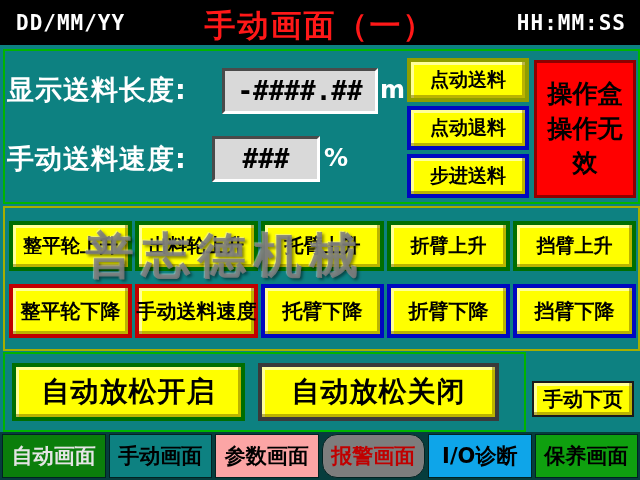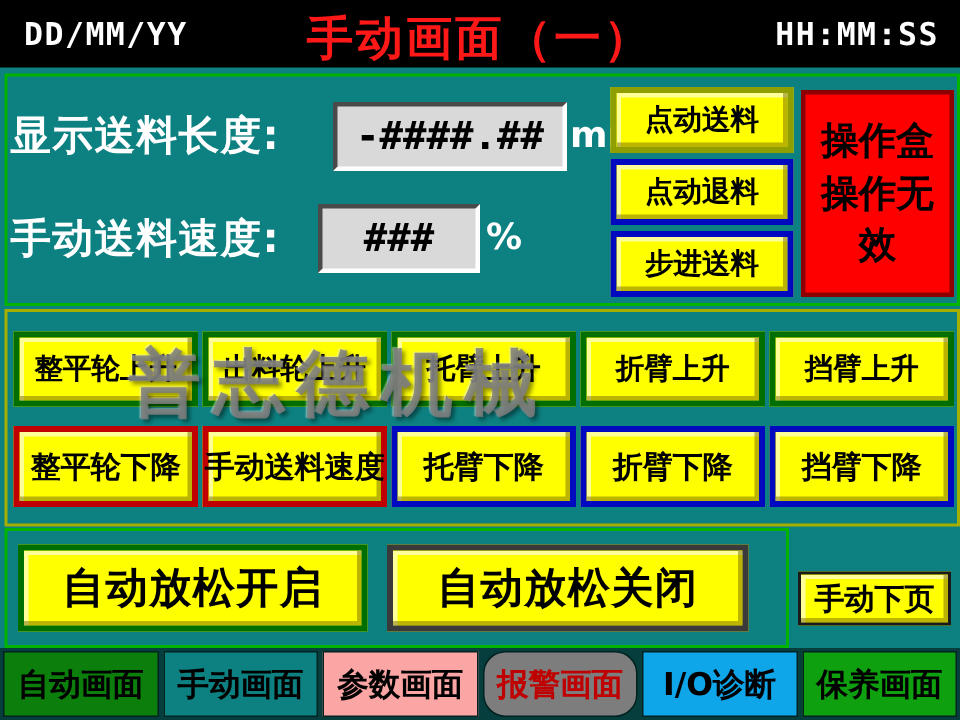--- a/index.html
+++ b/index.html
@@ -109,21 +109,21 @@
   <div class="btn bd-blue f20" style="left:387px;top:284px;width:115px;height:46px;">折臂下降</div>
   <div class="btn bd-blue f20" style="left:513px;top:284px;width:115px;height:46px;">挡臂下降</div>
 
   <div class="frame" style="left:3px;top:352px;width:519px;height:76px;"></div>
 
   <div class="btn bd-green f28" style="left:12px;top:363px;width:225px;height:50px;">自动放松开启</div>
   <div class="btn bd-dark f28" style="left:258px;top:363px;width:233px;height:50px;">自动放松关闭</div>
   <div class="btn bd-black-thin f20" style="left:532px;top:381px;width:98px;height:32px;">手动下页</div>
 
   <div class="nav">
-    <div class="nav-item" style="background-color: rgb(11, 126, 11); color: #000000;">自动画面</div>
+    <div class="nav-item" style="background-color: rgb(11, 126, 11); color: #e5e5e5;">自动画面</div>
     <div class="nav-item" style="background-color: rgb(13, 129, 129); color: rgb(0, 0, 0);">手动画面</div>
     <div class="nav-item" style="background-color: #fca5a5; color: rgb(0, 0, 0);">参数画面</div>
     <div class="nav-item" style="background-color: rgb(125, 125, 125); color: rgb(192, 0, 0); border-radius: 15px;">报警画面</div>
     <div class="nav-item" style="background-color: #0ea5e9; color: rgb(0, 0, 0);">I/O诊断</div>
     <div class="nav-item" style="background-color: rgb(15, 160, 15); color: rgb(0, 0, 0);">保养画面</div>
   </div>
 
 </div>
 
 </body></html>

